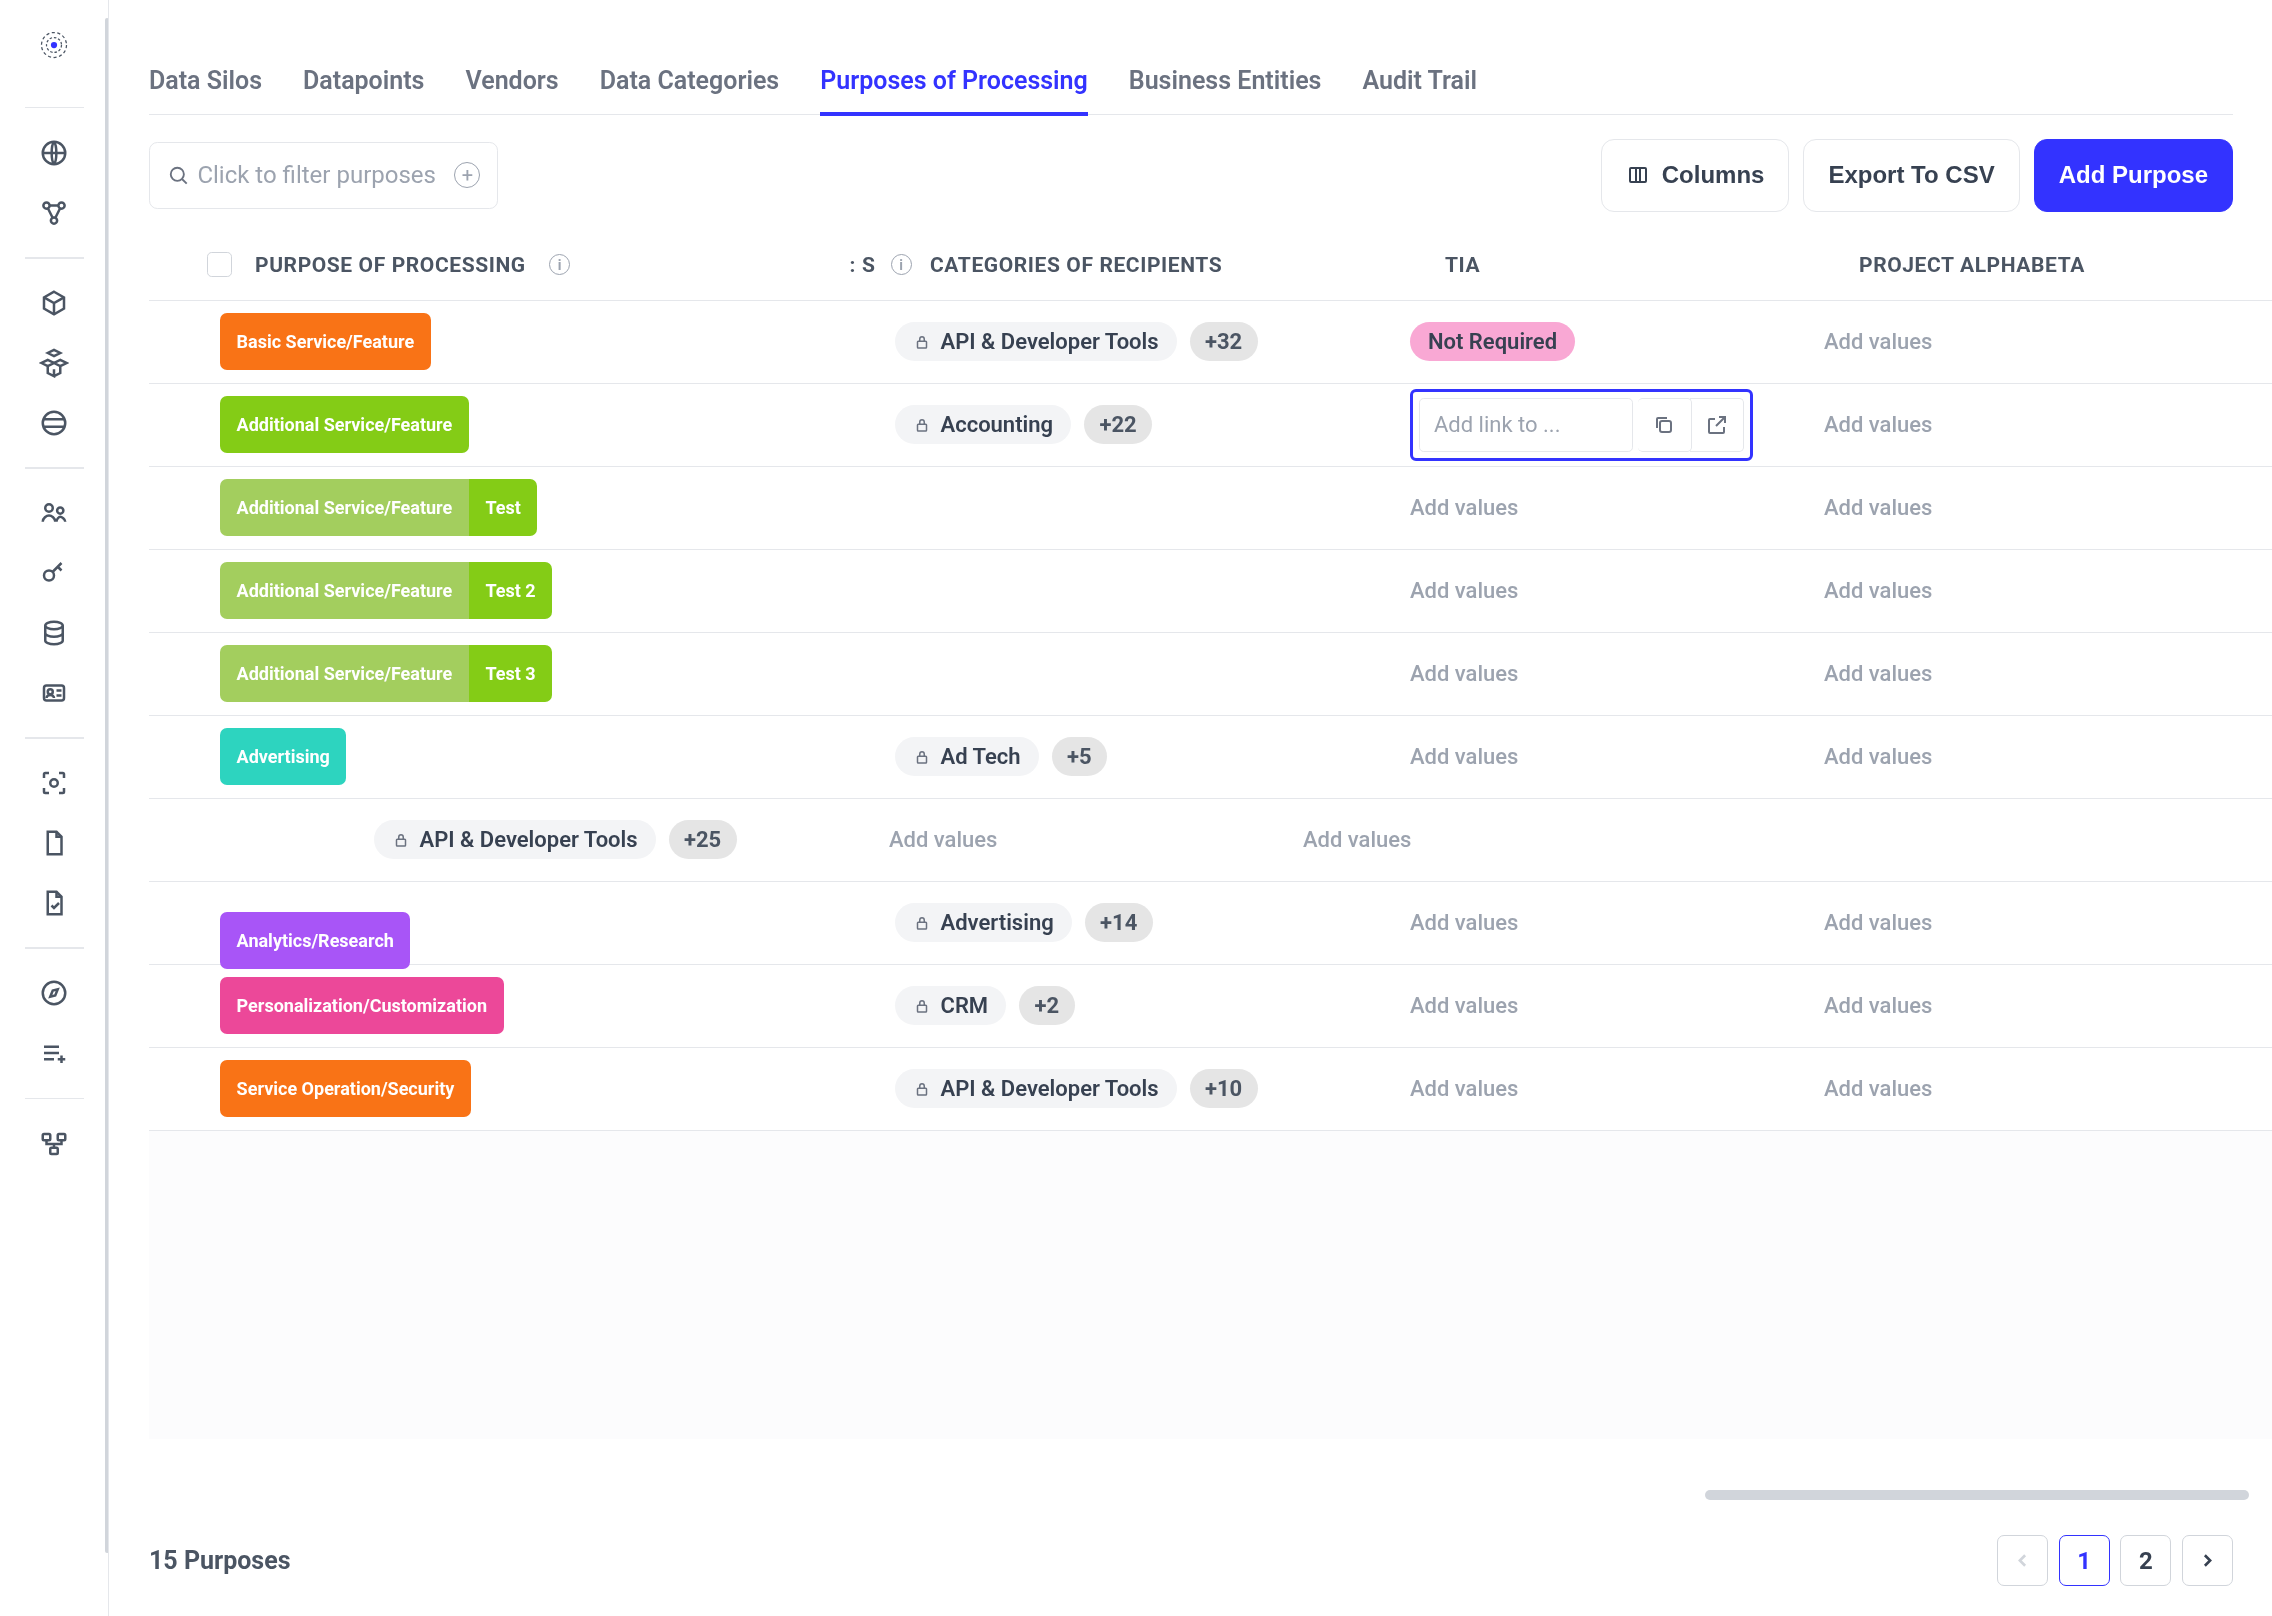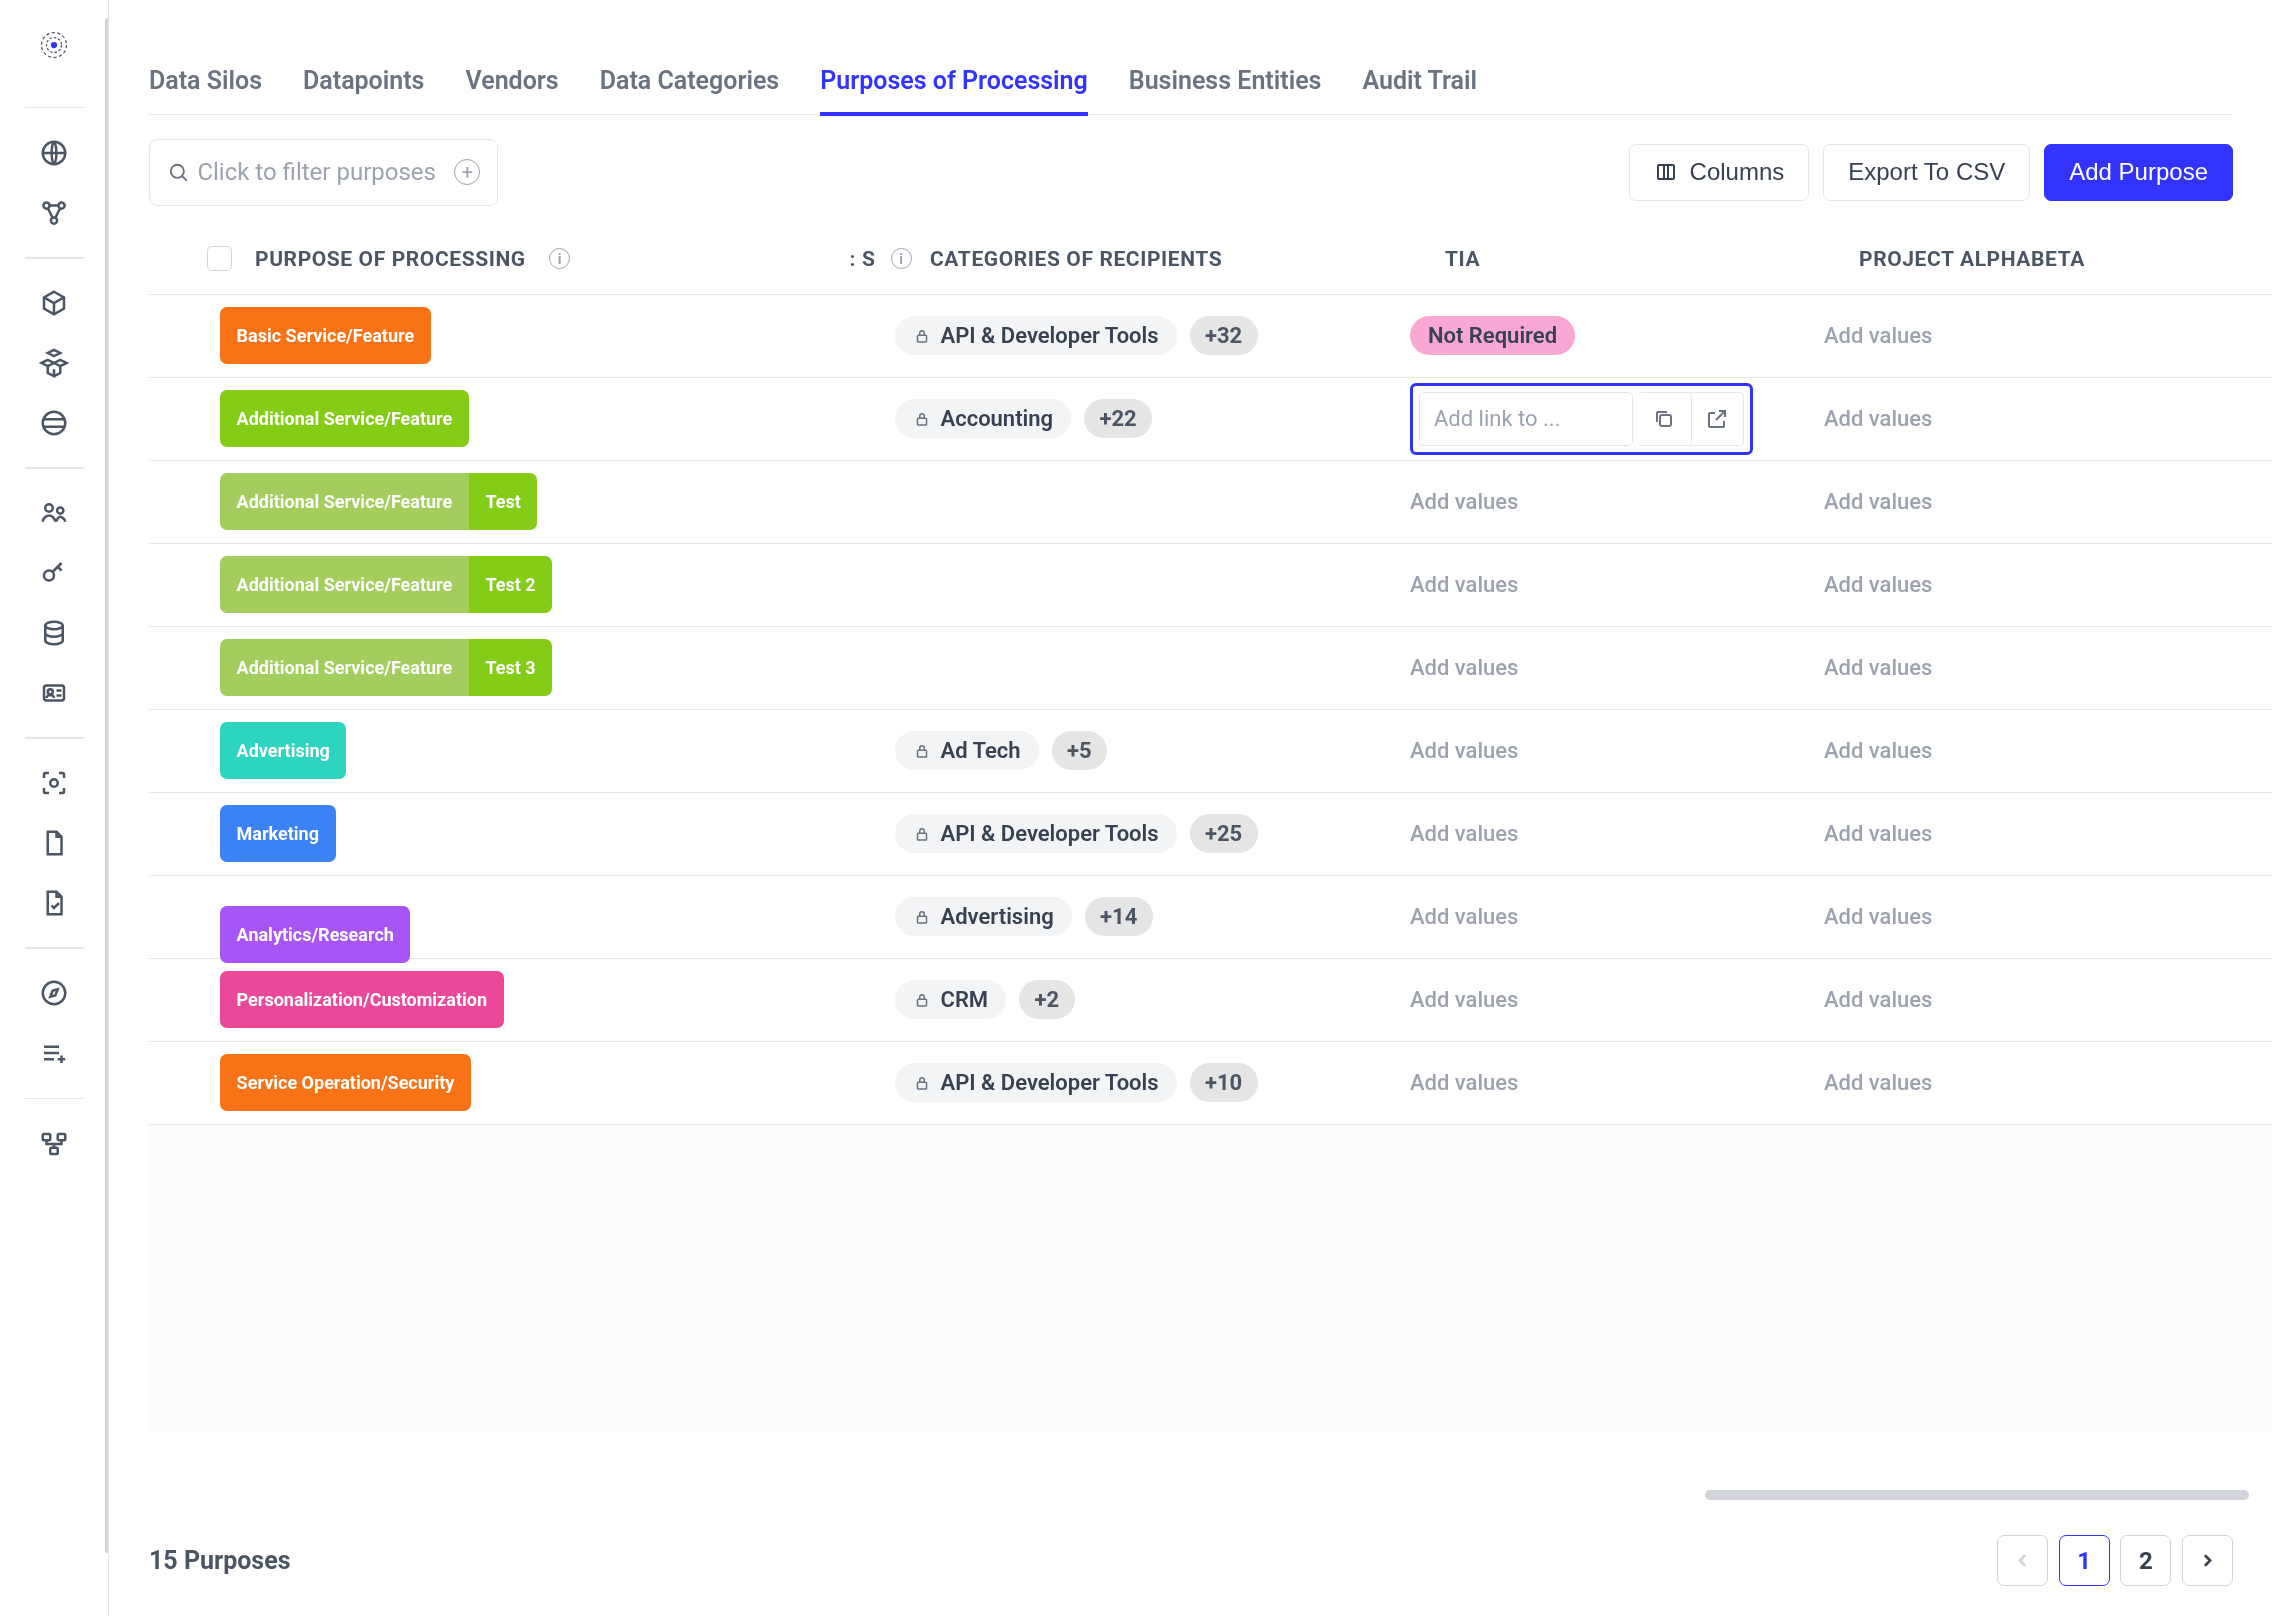--- a/index.html
+++ b/index.html
@@ -28,21 +28,21 @@
   .tabs .tab { padding-bottom: 16.6px; cursor: pointer; }
   .tabs .tab.active { color: #3333FF; border-bottom: 4.1px solid #3333FF; margin-bottom:-1.8px;}
 
   
   .toolbar { display: flex; align-items: center; padding: 24px 40px 0 40px; gap: 14px;}
   .filter-wrap { display:flex; align-items:center; border: 1.8px solid #E5E7EB; border-radius: 8.3px; height: 67px; width: 349px; padding: 0 16.6px;}
   .filter-wrap .search-icon { width:22.5px;height:22.5px;stroke:#6B7280;fill:none;stroke-width:2;}
   .filter-wrap .placeholder { flex:1; color:#9CA3AF; font-size: 24px; padding-left:8.3px;}
   .filter-wrap .plus-icon { width:26px;height:26px;border:1.8px solid #9CA3AF;border-radius:50%;display:flex;align-items:center;justify-content:center;color:#9CA3AF;font-size:20px;font-weight:400;line-height:1;}
   .toolbar .spacer{flex:1;}
-  .btn { height:57px; border:1.8px solid #E5E7EB; border-radius: 7px; background:#fff; font-size:24px; font-weight:400; color:#374151; padding: 0 24px; display:flex;align-items:center;gap:12px; cursor:pointer;}
+  .btn { height:73px; border:1.8px solid #E5E7EB; border-radius: 13px; background:#fff; font-size:24px; font-weight:700; color:#374151; padding: 0 24px; display:flex;align-items:center;gap:12px; cursor:pointer;}
   .btn svg{width:24px;height:24px;stroke:#374151;fill:none;stroke-width:2;}
   .btn.primary { background:#3333FF; border-color:#3333FF; color:#fff;}
 
   
   .table-wrap { flex:1; margin: 18px 0 0 40px; overflow:hidden; display:flex;flex-direction:column; position:relative;}
   .table-scroll{ overflow:hidden; position:relative; flex:1;}
   .thead { display:flex; align-items:center; height: 71px; border-bottom: 1.8px solid #E5E7EB; font-size: 21px; font-weight: 700; color:#4B5563; letter-spacing: 0.6px; justify-content: flex-end; }
   .thead .col, .trow .cell { flex-shrink:0; }
   .col.checkbox, .cell.checkbox { width: 71px; display:flex; align-items:center; justify-content:center;}
   .checkbox-box{width:25px;height:25px;border:1.8px solid #D1D5DB;border-radius:4.7px;background:#fff;}
@@ -385,23 +385,20 @@
               </div>
               <div class="cell tia">
                 <span class="placeholder-text">Add values</span>
               </div>
               <div class="cell alphabeta">
                 <span class="placeholder-text">Add values</span>
               </div>
             </div>
             <div class="trow">
               <div class="cell checkbox"></div>
-              <div class="cell purpose">
-                <span class="tag" style="background: rgb(59, 130, 246);">Marketing</span>
-              </div>
               <div class="cell" style="width: 154px;"></div>
               <div class="cell categories">
                 <span class="chip">
                   <span style="display:inline-flex;width:18px;height:18px;">
                     <svg viewBox="0 0 24 24">
                       <rect x="6" y="11" width="12" height="9" rx="1"></rect>
                       <path d="M9 11V8a3 3 0 016 0v3"></path>
                     </svg>
                   </span>
                   <span>API &amp; Developer Tools</span>

